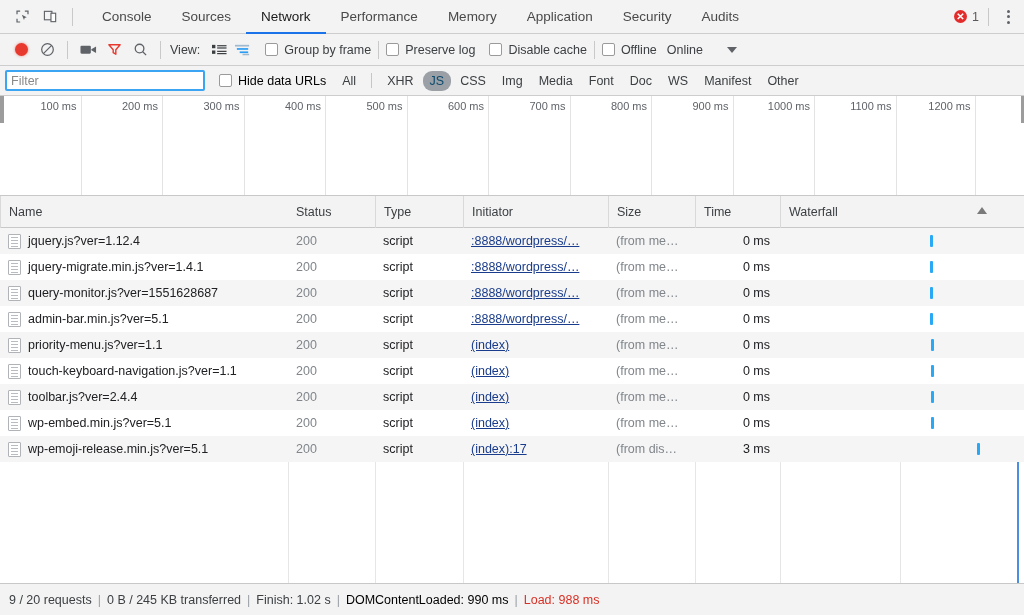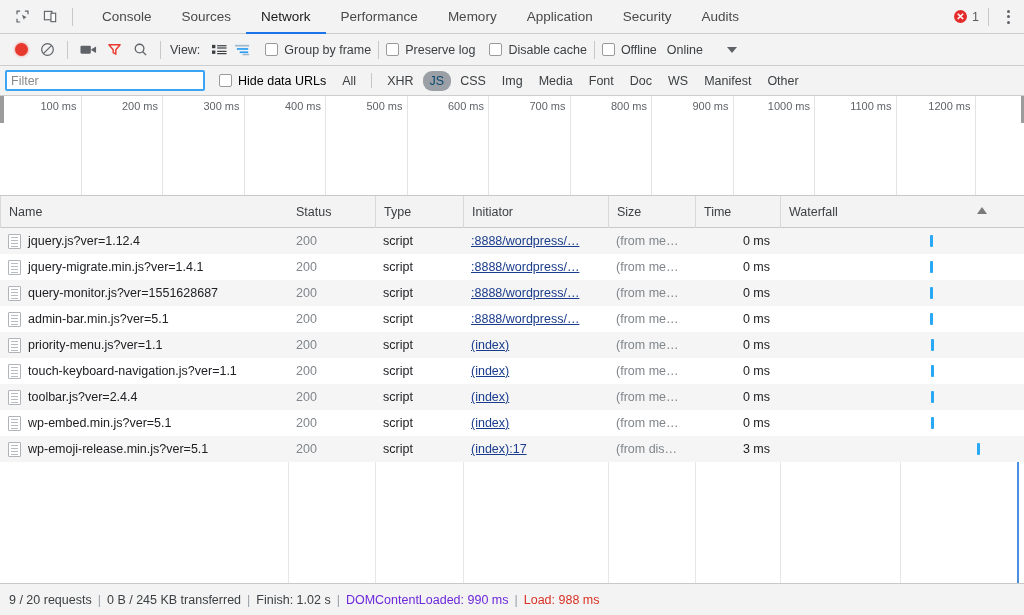--- a/index.html
+++ b/index.html
@@ -149,21 +149,21 @@
 
   
   .statusbar {
     position: absolute; bottom: 0; left: 0; width: 1024px; height: 32px;
     background: #f3f3f3; border-top: 1px solid #c8c8c8;
     display: flex; align-items: center; padding-left: 9px;
     font-size: 12.5px; color: #3c4043; gap: 0;
   }
   .sb-item { white-space: nowrap; }
   .sb-pipe { color: #9aa0a6; margin: 0 6px; }
-  .sb-dcl { color: #6d28d9; }
+  .sb-dcl { color: #000000; }
   .sb-load { color: #d93025; }
 </style>
 </head>
 <body>
 
 <div id="app">
 
   <div class="tabbar">
     <div class="tb-icons">
       <div class="tb-ico">

